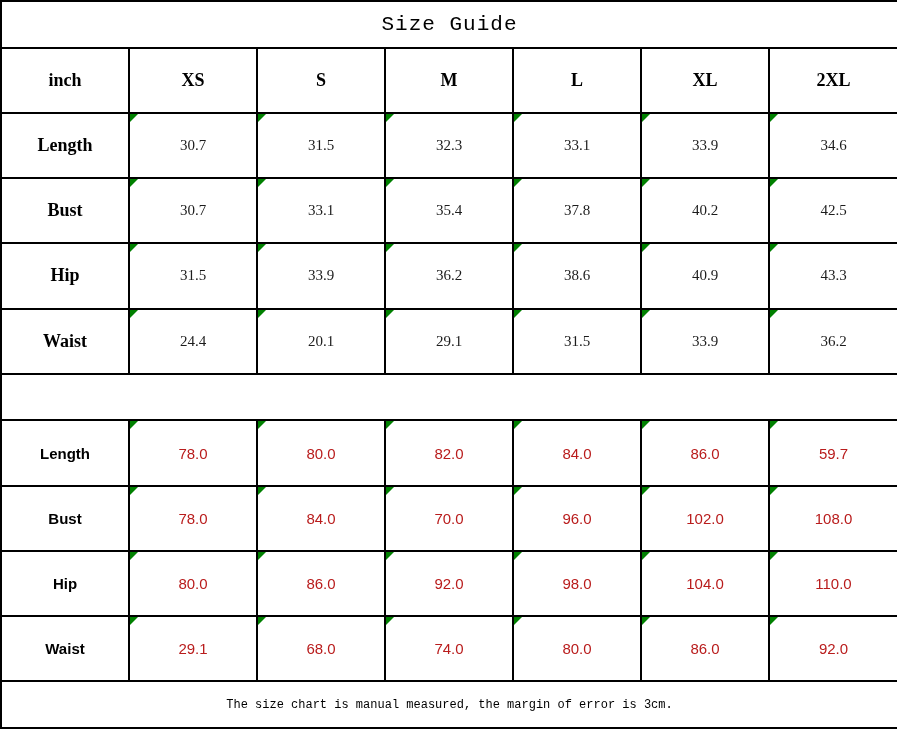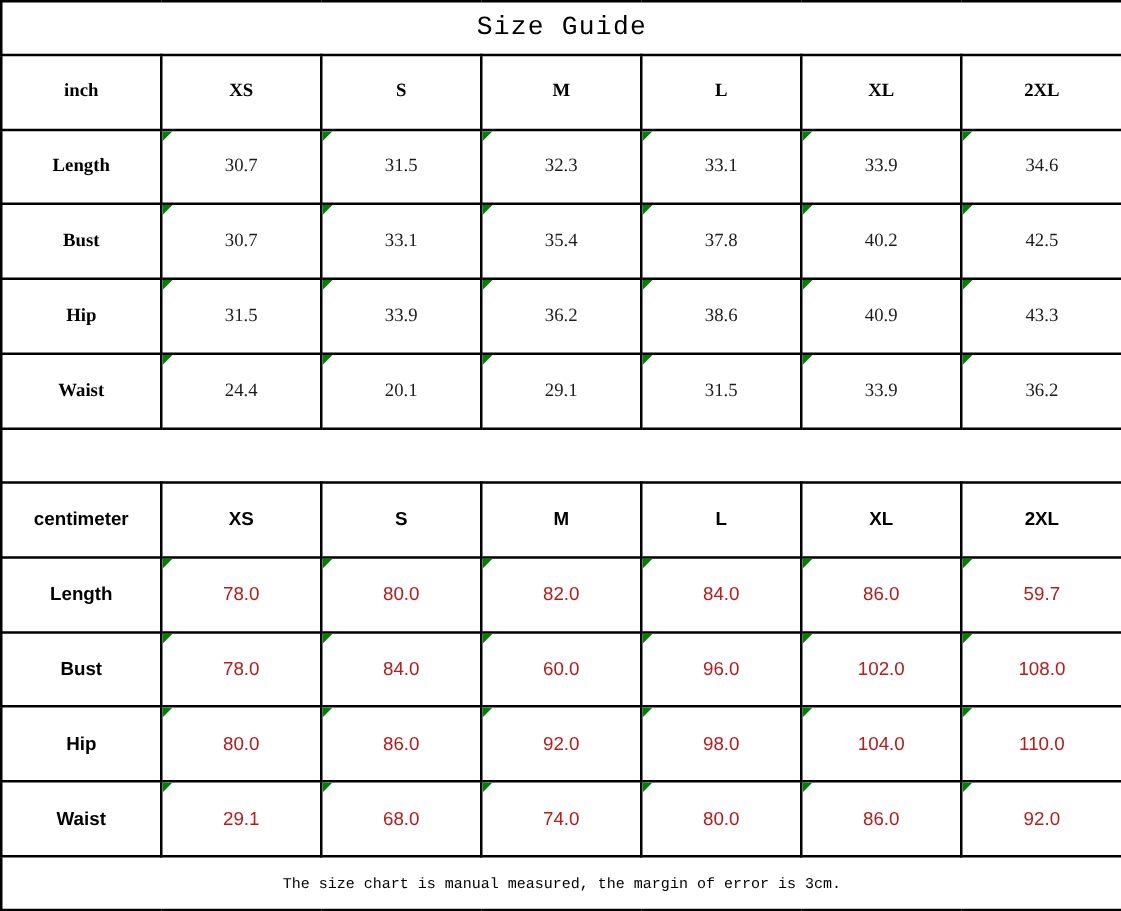--- a/index.html
+++ b/index.html
@@ -37,21 +37,21 @@
   }
   .footer-cell {
     font-family: "Liberation Mono", "DejaVu Sans Mono", monospace;
     font-size: 12px;
     color: #000;
   }
   
   tbody.serif .hdr {
     font-family: "Liberation Serif", "DejaVu Serif", serif;
     font-weight: bold;
-    font-size: 15px;
+    font-size: 18px;
     margin-top: 28px;
   }
   tbody.serif .val {
     font-family: "Liberation Serif", "DejaVu Serif", serif;
     font-size: 15px;
     color: #1c1c1c;
     margin-left: 31px;
   }
   
   tbody.sans .hdr {
@@ -142,42 +142,33 @@
         <td class="val">36.2</td>
       </tr>
     </tbody>
   <tbody>
     <tr class="gap-row">
       <td colspan="7"></td>
     </tr>
   </tbody>
   <tbody id="cm-body" class="sans">
       <tr>
-        <td class="hdr">centimeter</td>
-        <td class="hdr">XS</td>
-        <td class="hdr">S</td>
-        <td class="hdr">M</td>
-        <td class="hdr">L</td>
-        <td class="hdr">XL</td>
-        <td class="hdr">2XL</td>
-      </tr>
-      <tr>
         <td class="hdr">Length</td>
         <td class="val">78.0</td>
         <td class="val">80.0</td>
         <td class="val">82.0</td>
         <td class="val">84.0</td>
         <td class="val">86.0</td>
         <td class="val">59.7</td>
       </tr>
       <tr>
         <td class="hdr">Bust</td>
         <td class="val">78.0</td>
         <td class="val">84.0</td>
-        <td class="val">60.0</td>
+        <td class="val">70.0</td>
         <td class="val">96.0</td>
         <td class="val">102.0</td>
         <td class="val">108.0</td>
       </tr>
       <tr>
         <td class="hdr">Hip</td>
         <td class="val">80.0</td>
         <td class="val">86.0</td>
         <td class="val">92.0</td>
         <td class="val">98.0</td>

